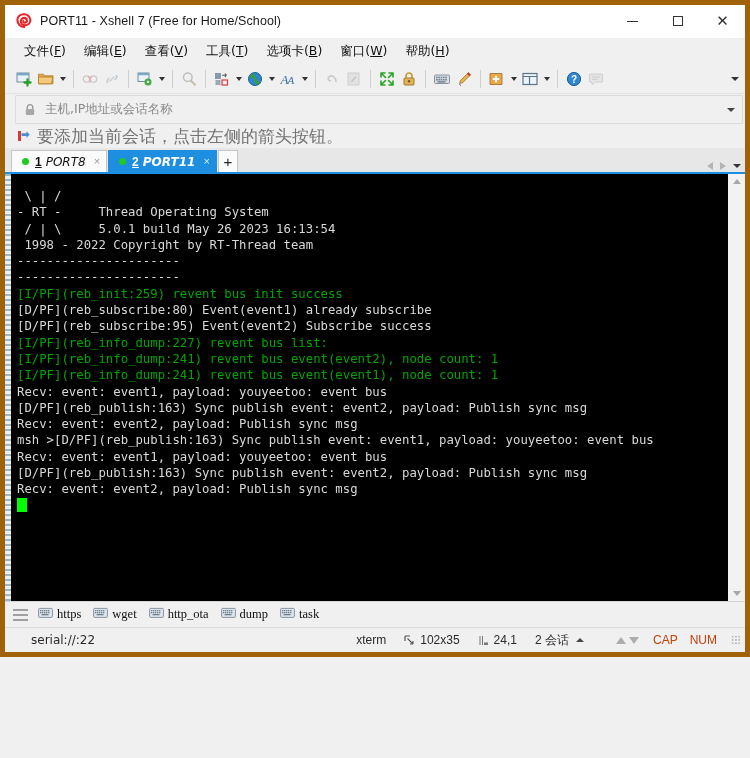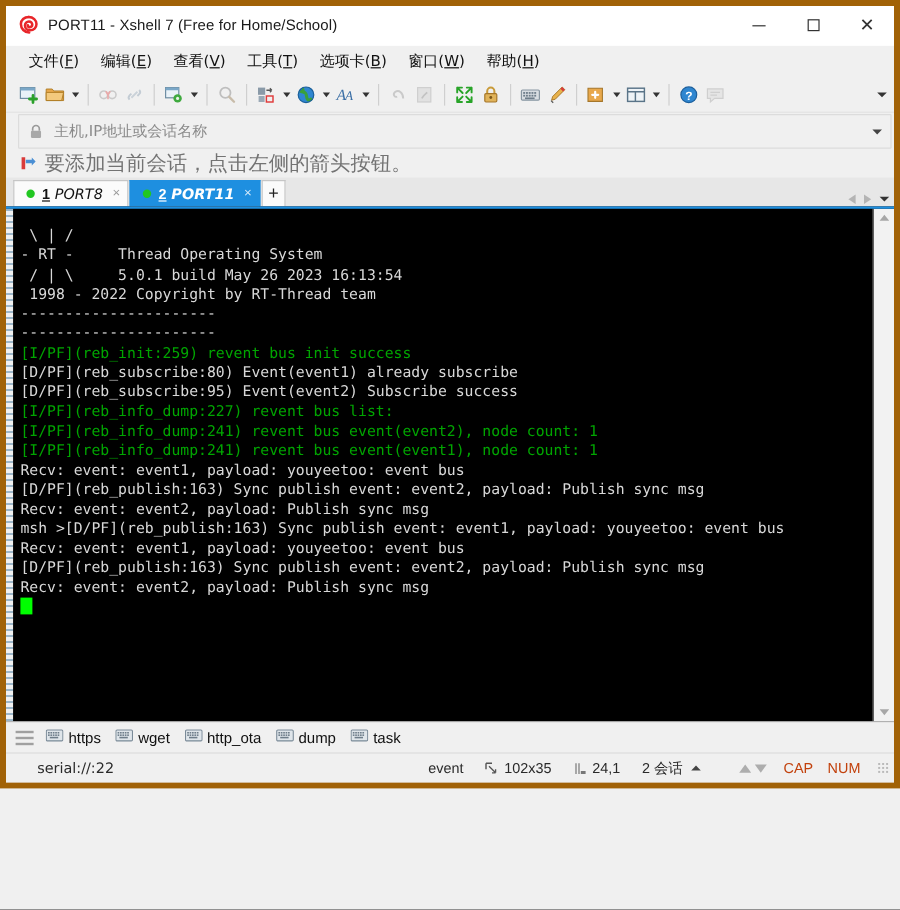--- a/index.html
+++ b/index.html
@@ -184,21 +184,21 @@
     height:25px;min-height:25px;background:#f0f0f0;
     display:flex;align-items:center;padding-left:8px;
     border-top:1px solid #d4d4d4;
   }
   .hamburger{
     width:15px;height:12px;display:flex;flex-direction:column;justify-content:space-between;
     margin-right:10px;flex:0 0 auto;
   }
   .hamburger span{display:block;height:2px;background:#a0a0a0;width:100%;}
   .qcmd{display:flex;align-items:center;margin-right:12px;white-space:nowrap;}
-  .qcmd-label{font-size:12.5px;color:#111;margin-left:4px;font-family:Liberation Sans, sans-serif;}
+  .qcmd-label{font-size:12.5px;color:#111;margin-left:4px;font-family:Liberation Serif, serif;}
 
   
   .statusbar{
     height:24px;min-height:24px;background:#f0f0f0;
     display:flex;align-items:center;position:relative;
     border-top:1px solid #dcdcdc;font-size:12px;color:#2a2a2a;
   }
   .st-left{margin-left:26px;font-family:"DejaVu Sans","Liberation Sans",sans-serif;}
   .st-right{margin-left:auto;display:flex;align-items:center;}
   .st-cell{display:flex;align-items:center;margin-right:18px;white-space:nowrap;}
@@ -624,21 +624,21 @@
         </svg>
       </span>
       <span class="qcmd-label">task</span>
     </div>
   </div>
 
   <div class="statusbar">
     <span class="st-left">serial://:22</span>
     <div class="st-right">
       <span class="st-cell">
-        <span>event</span>
+        <span>xterm</span>
       </span>
       <span class="st-cell">
         <span class="ic">
           <svg width="11" height="11" viewBox="0 0 11 11">
             <path d="M1 1h5M1 1v5" stroke="#555" stroke-width="1.2" fill="none"></path>
             <path d="M3.5 3.5l5.5 5.5M9 9V6M9 9H6" stroke="#555" stroke-width="1.1" fill="none"></path>
           </svg>
         </span>
         <span>102x35</span>
       </span>

